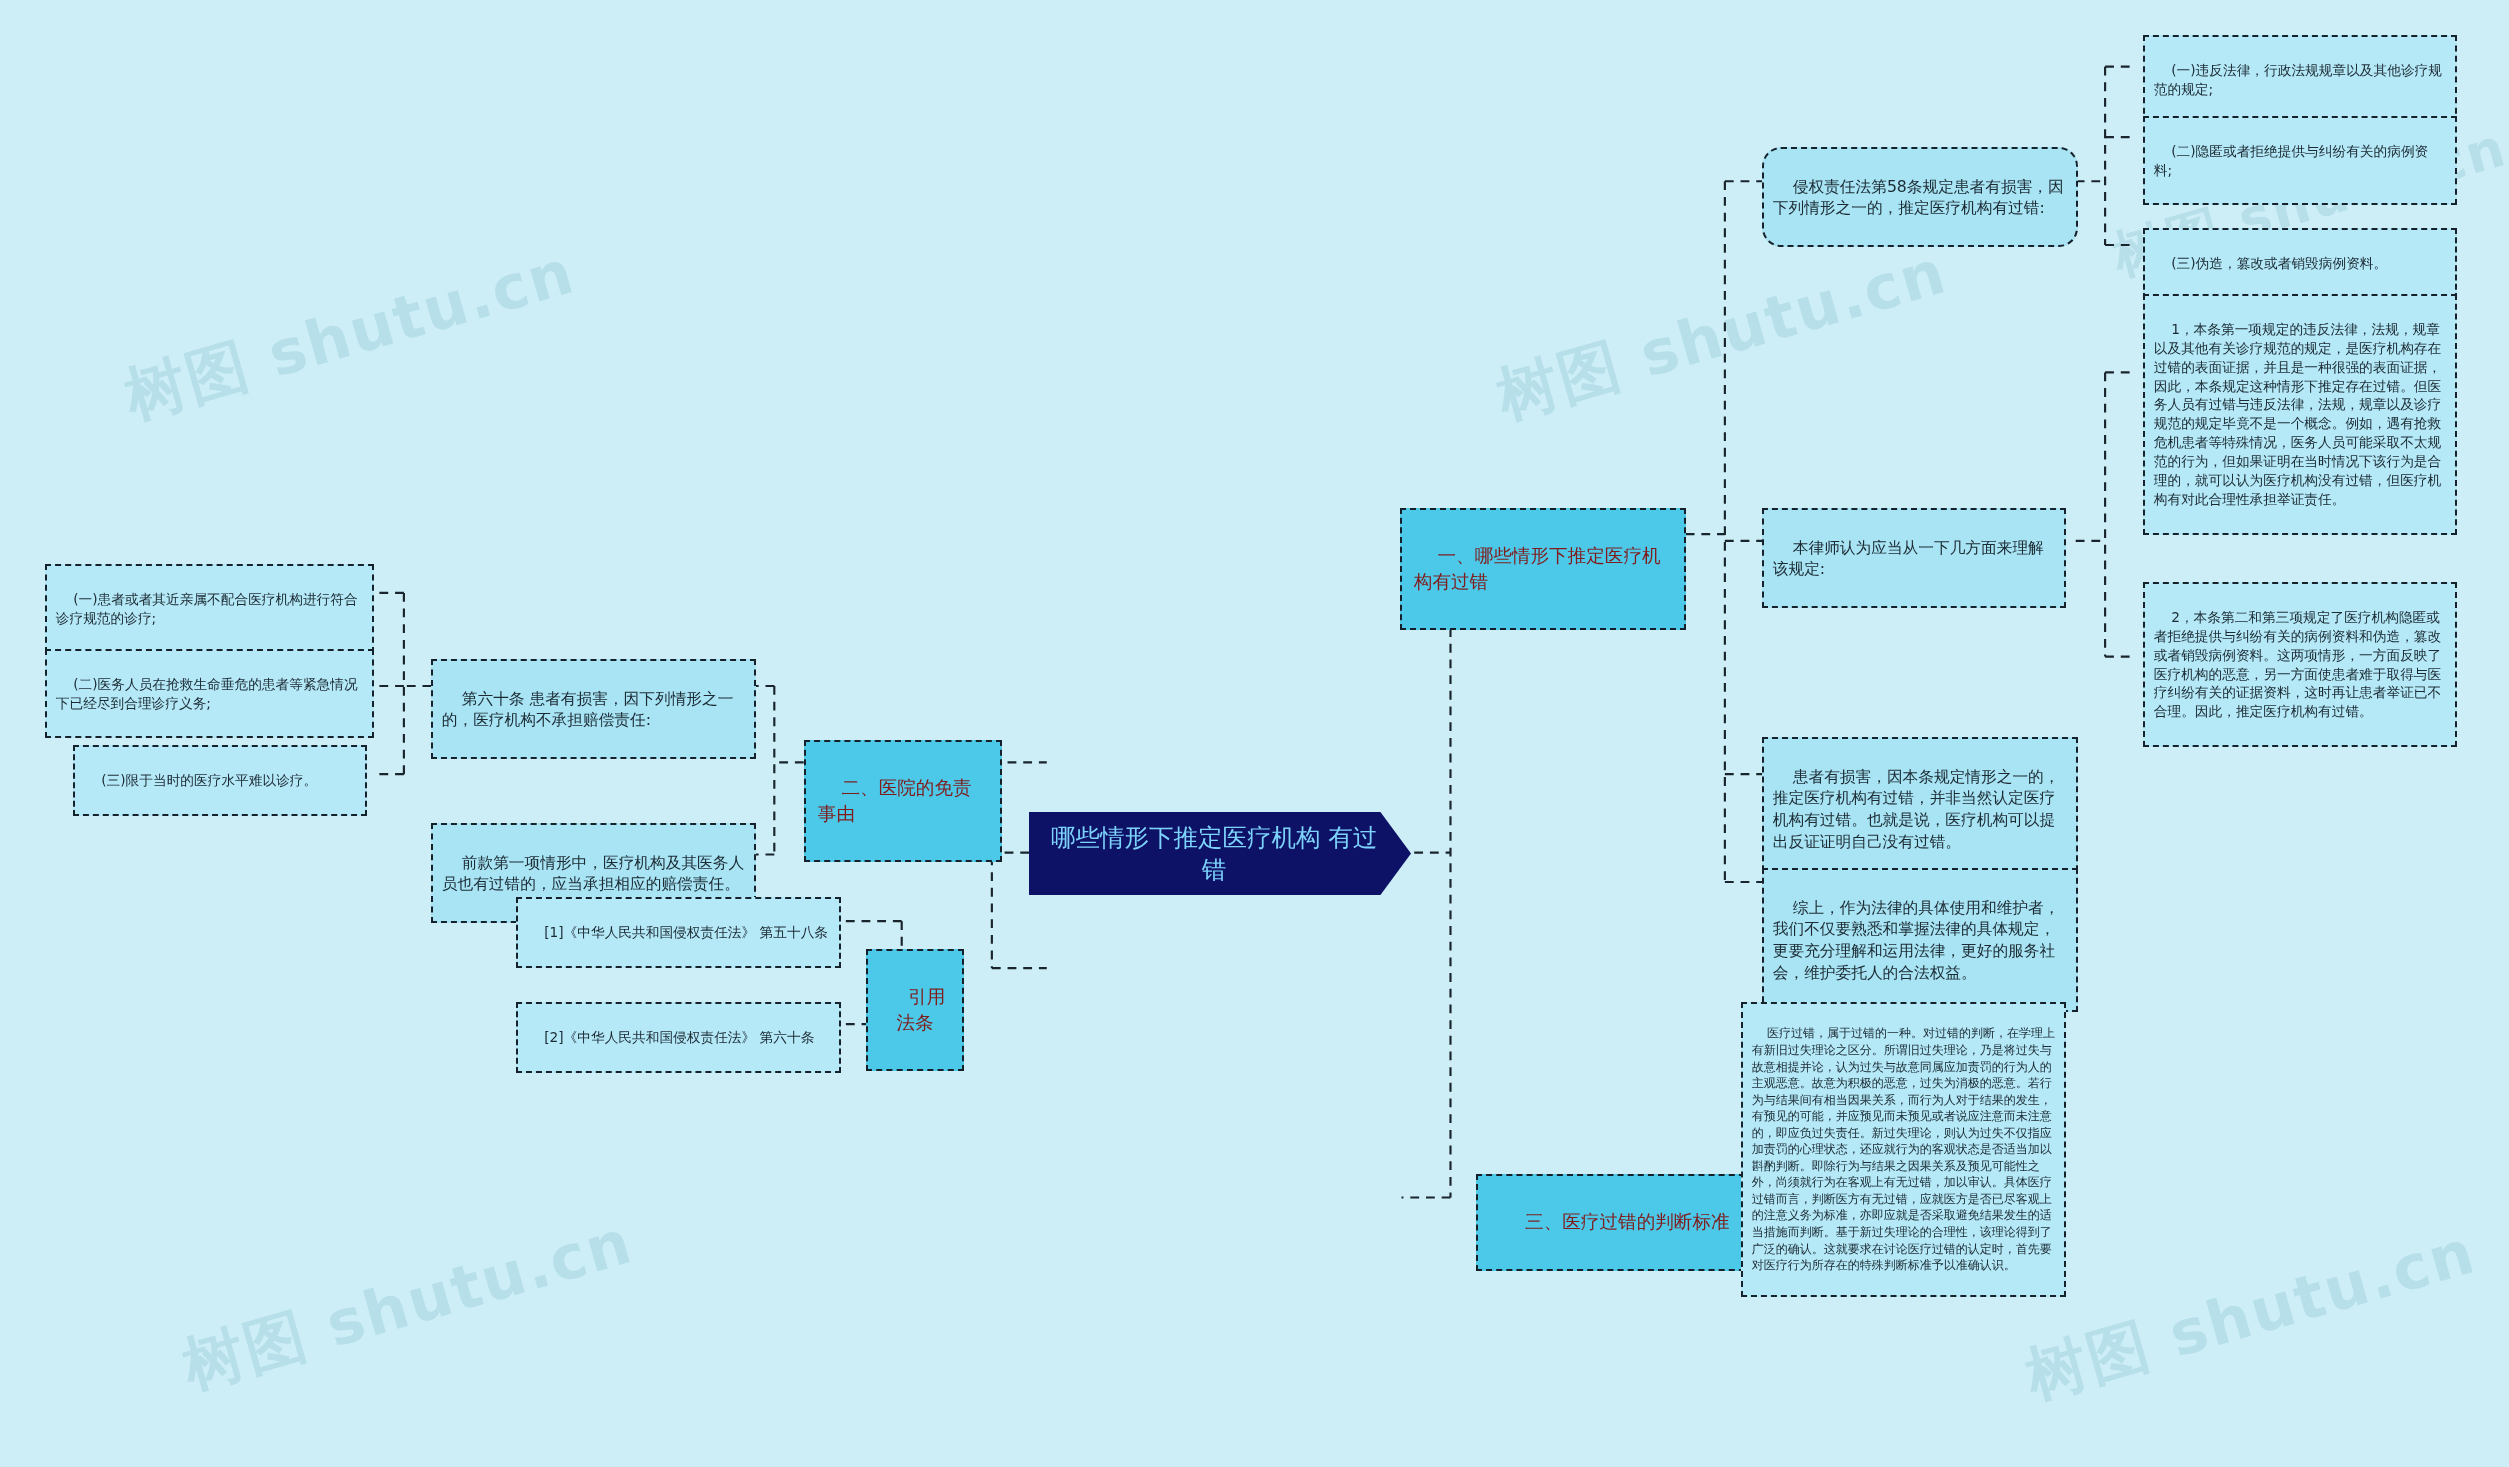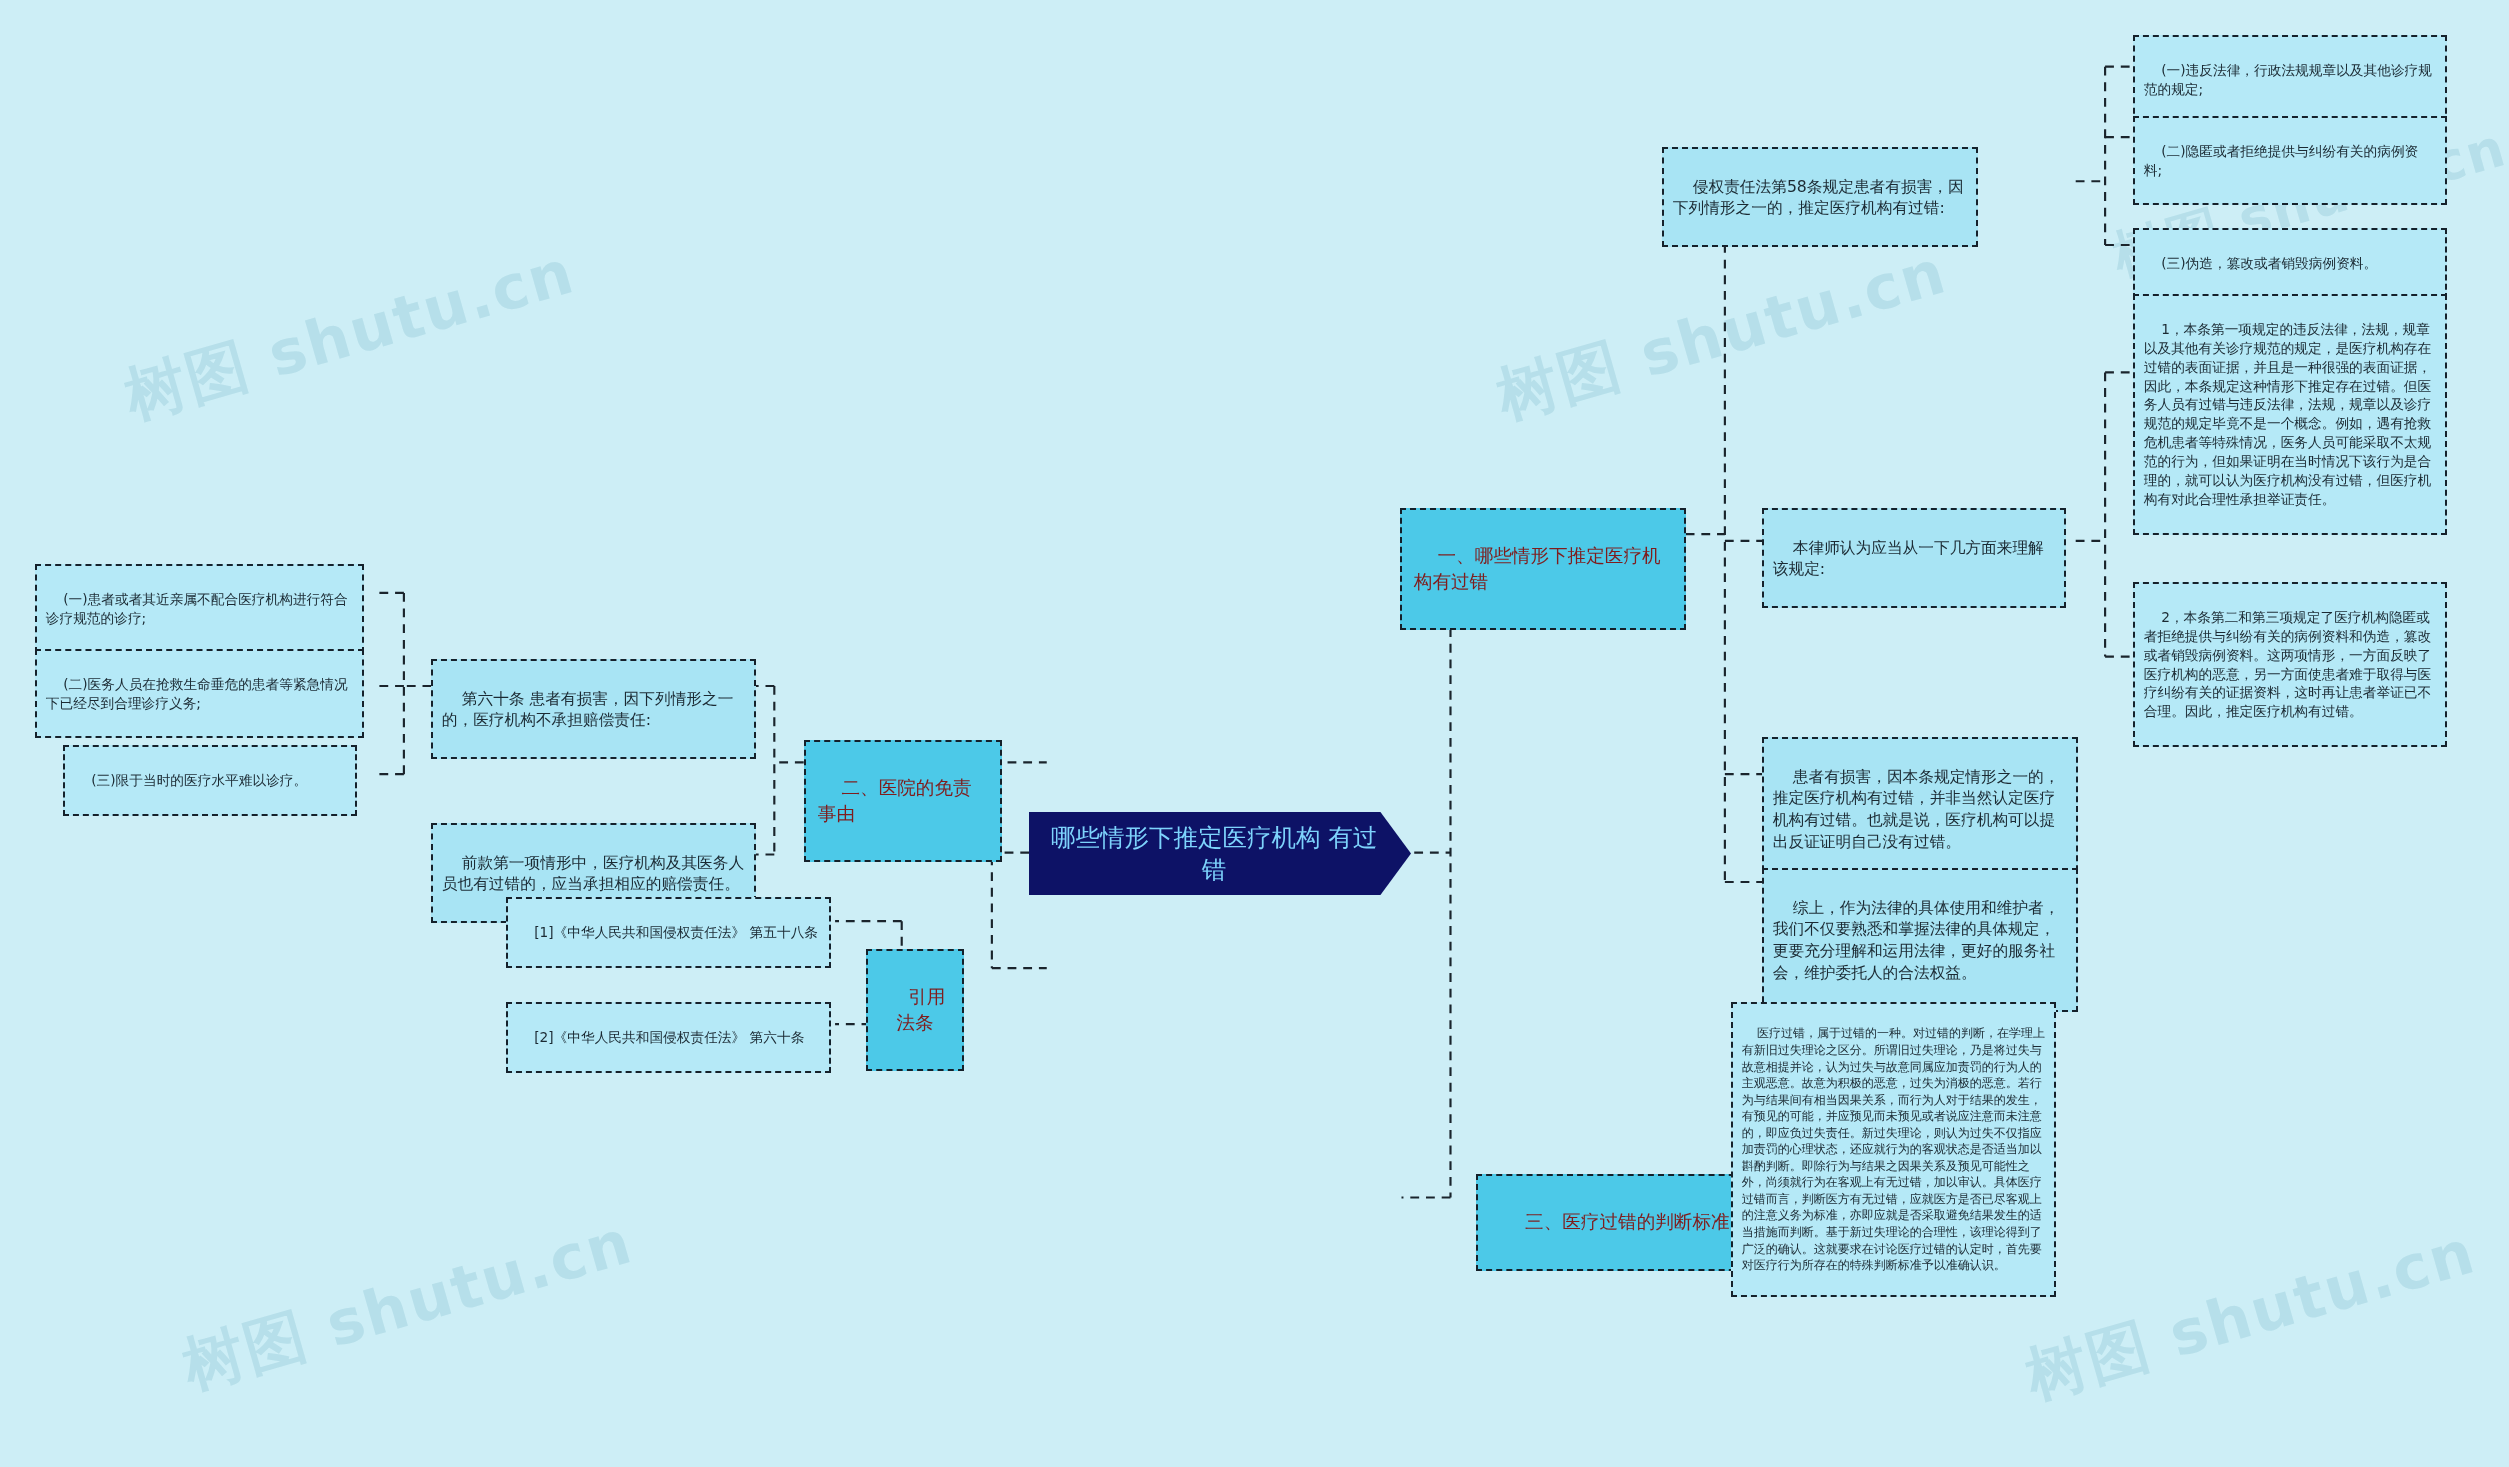--- a/index.html
+++ b/index.html
@@ -50,20 +50,21 @@
     color:#7f1d1d;
     padding:7.8px 11.8px;
   }
   .lvl2{
     background:#a8e4f4;
     font-size:15.7px;
   }
   .lvl3{
     background:#b5e9f7;
     font-size:13.7px;
+    margin-left:10px;
   }
   .tiny{font-size:12px;}
 
   
   #root-node{
     position:absolute;
     left:1029px;top:812px;
     width:382px;height:83px;
     background:#0d1266;
     color:#7dd3fc;
@@ -143,21 +144,21 @@
 
   <div id="root-node">
     <span>哪些情形下推定医疗机构
 有过错</span>
   </div>
 
   <div class="node lvl1" style="left:1400px;top:508px;width:286px;">
     <span>一、哪些情形下推定医疗机构有过错</span>
   </div>
 
-  <div class="node lvl2" style="left:1662px;top:147px;width:316px;">
+  <div class="node lvl2" style="left:1762px;top:147px;width:316px;border-radius:19px;">
     <span>侵权责任法第58条规定患者有损害，因下列情形之一的，推定医疗机构有过错:</span>
   </div>
 
   <div class="node lvl3" style="left:2133px;top:35px;width:314px;">
     <span>(一)违反法律，行政法规规章以及其他诊疗规范的规定;</span>
   </div>
   <div class="node lvl3" style="left:2133px;top:116px;width:314px;">
     <span>(二)隐匿或者拒绝提供与纠纷有关的病例资料;</span>
   </div>
   <div class="node lvl3" style="left:2133px;top:228px;width:314px;">

